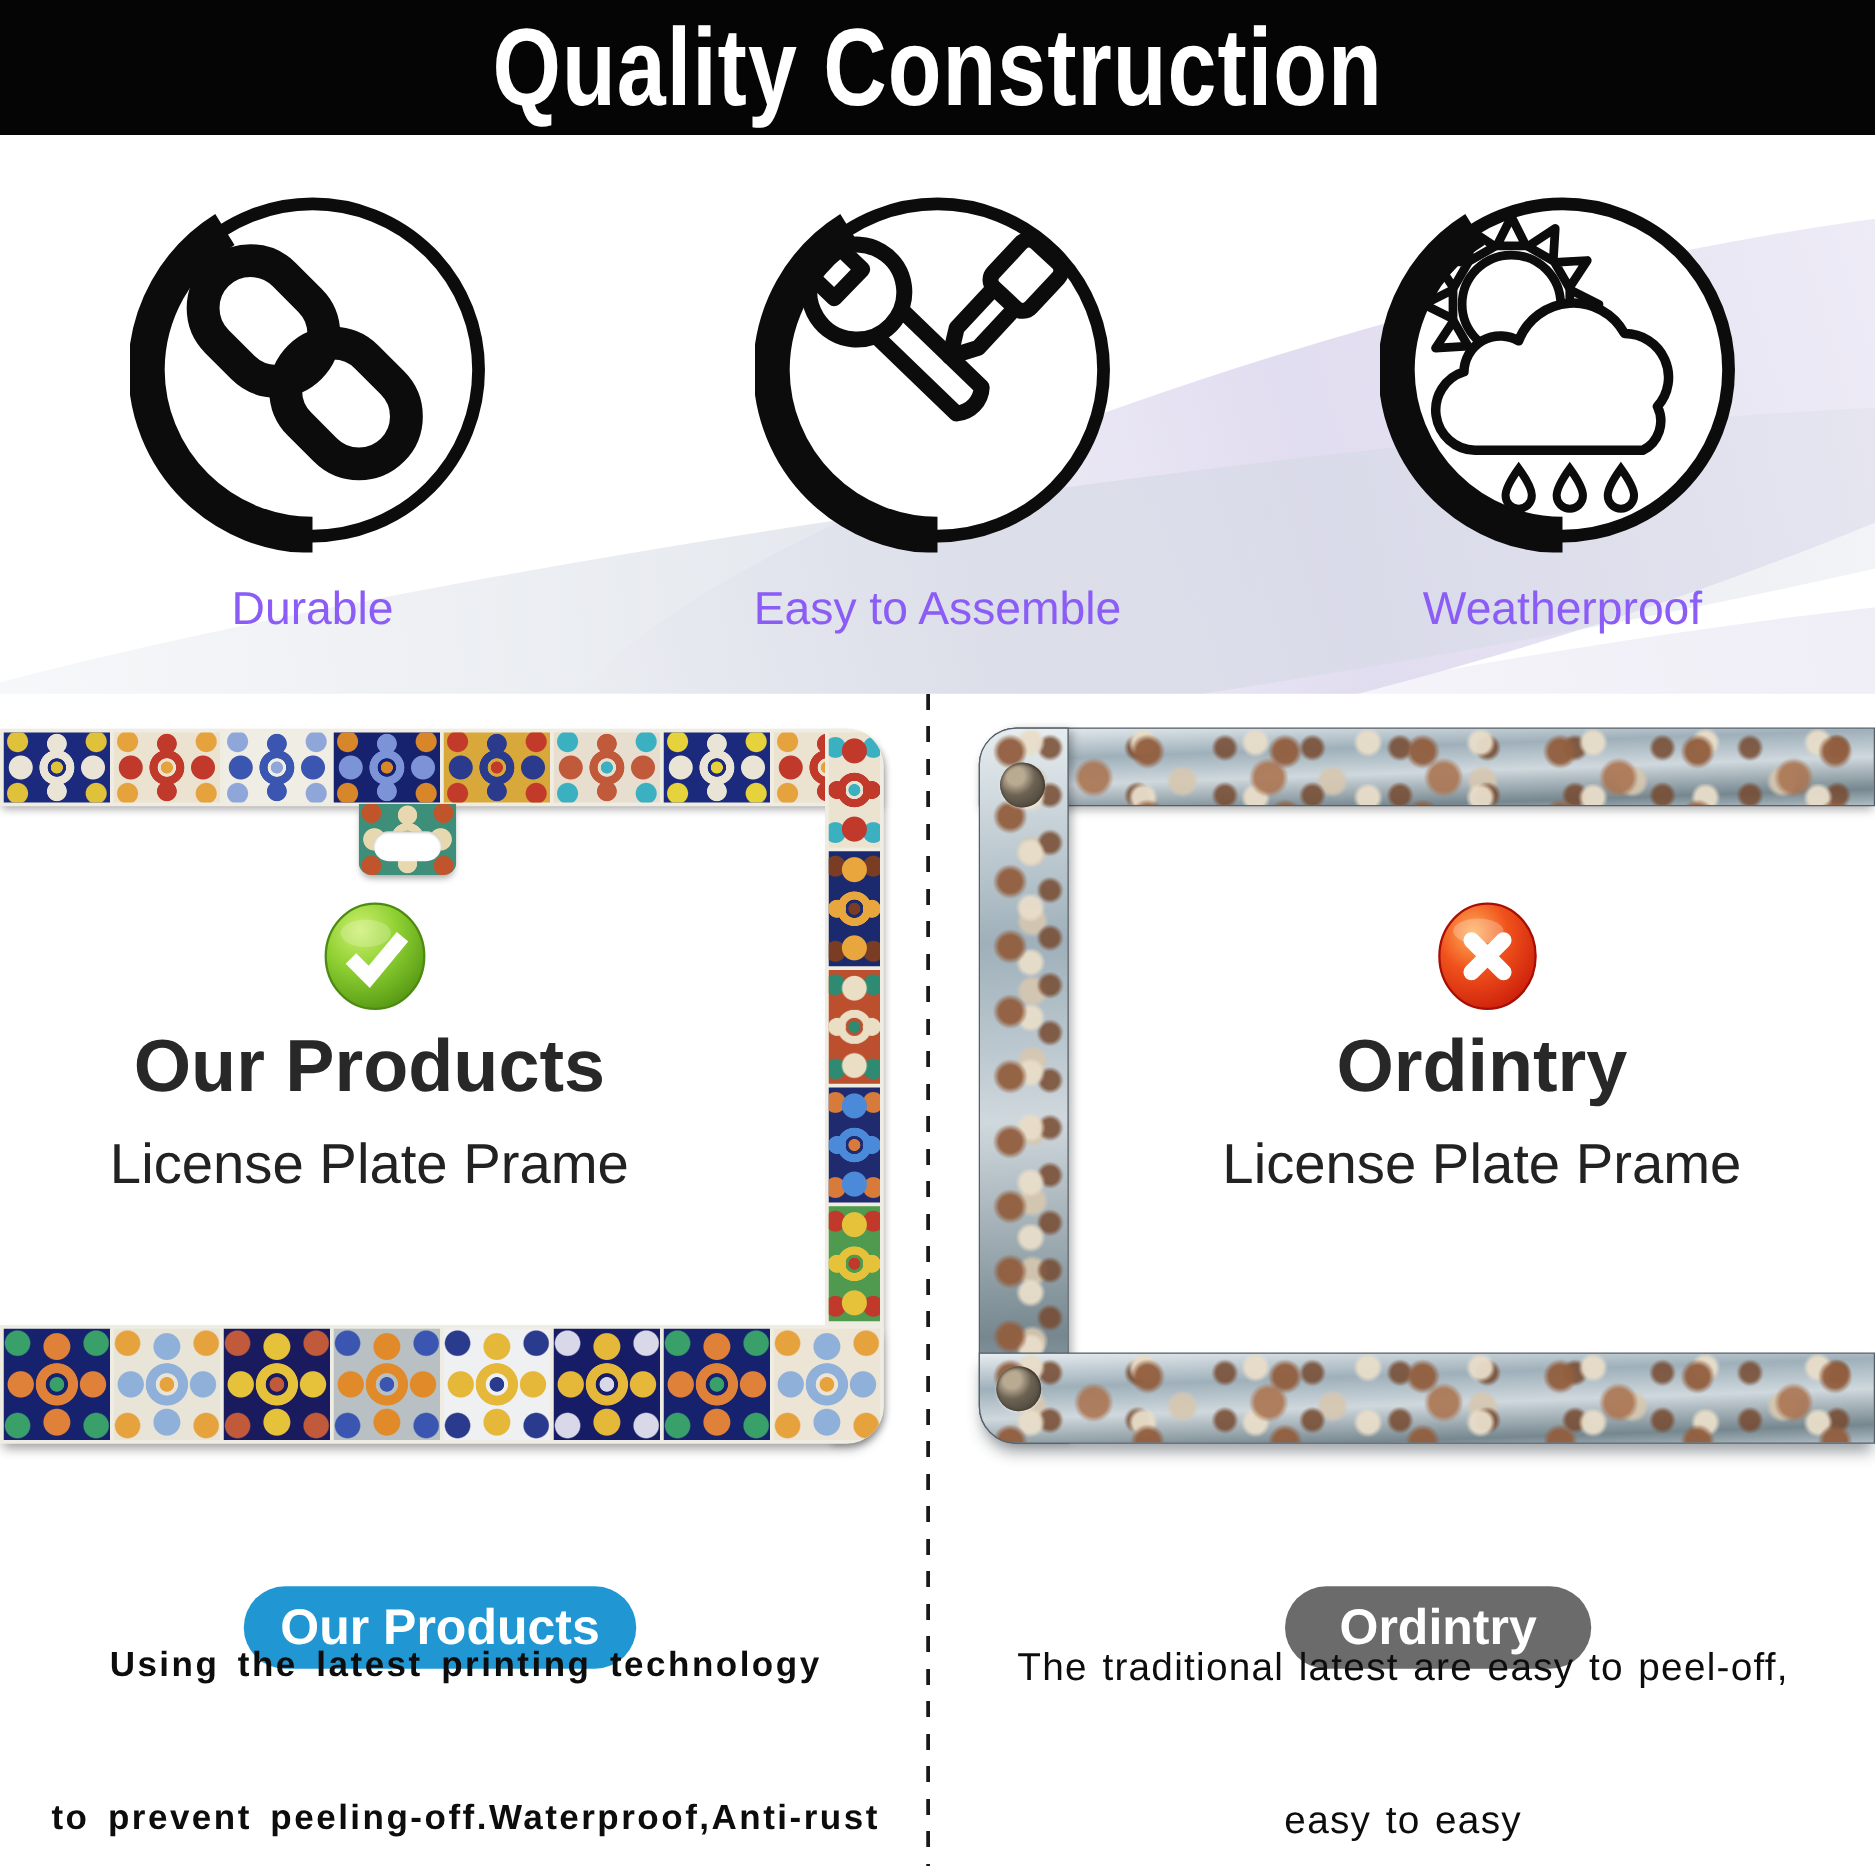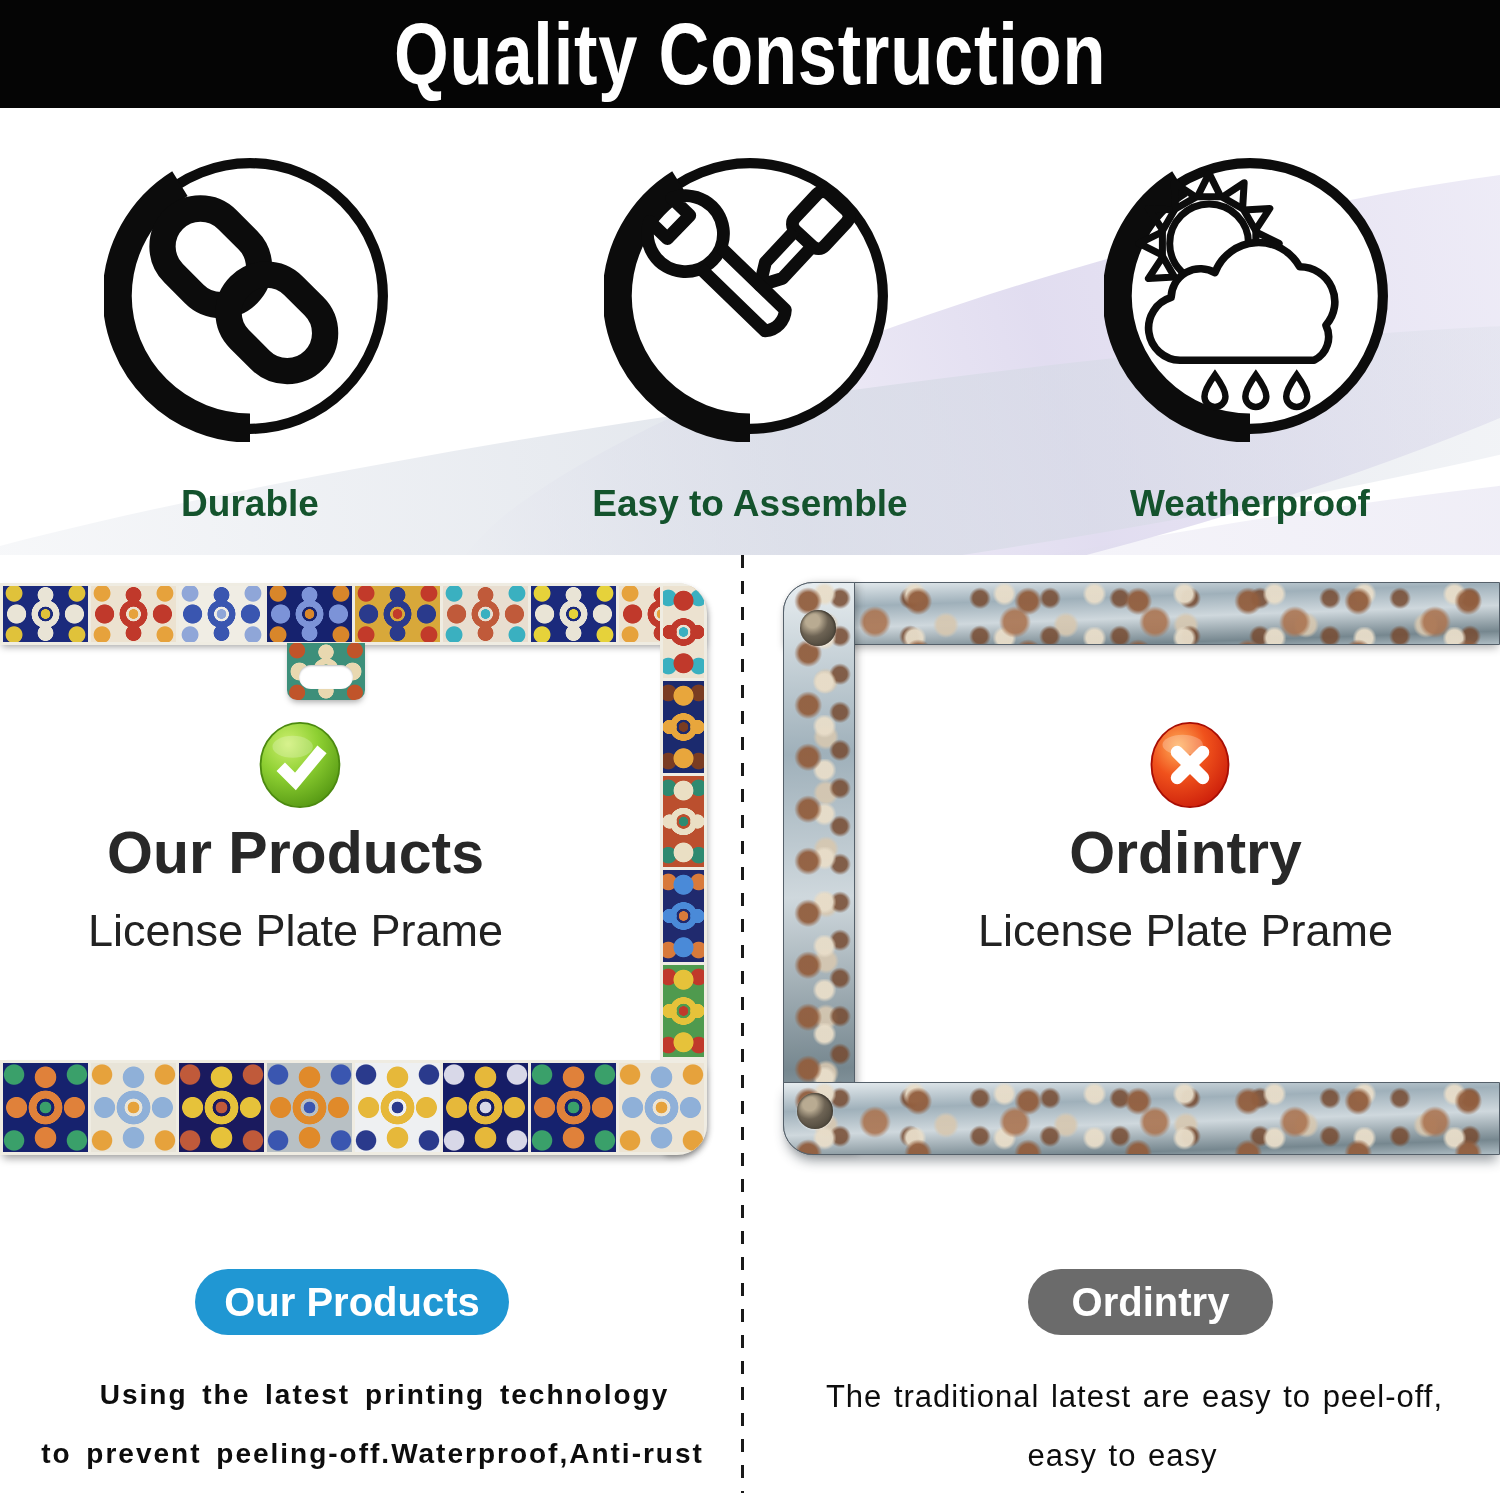--- a/index.html
+++ b/index.html
@@ -32,21 +32,21 @@
     background:linear-gradient(90deg, rgba(222,226,234,.1), rgba(210,216,226,.65) 50%, rgba(222,226,234,.2));
     transform:rotate(-8deg); }
   .swoosh-3 { left:500px; top:430px; width:1300px; height:120px;
     background:linear-gradient(90deg, rgba(226,224,238,.1), rgba(223,220,238,.6));
     transform:rotate(-10deg); }
   .feature {
     position:relative; width:500px; display:flex; flex-direction:column;
     align-items:center; padding-top:42px;
   }
   .feature-circle { width:292px; height:292px; }
-  .feature-label { margin-top:41px; font-size:37px; font-weight:700; color:#14532d; letter-spacing:0; }
+  .feature-label { margin-top:24px; font-size:37px; font-weight:400; color:#8b5cf6; letter-spacing:0; }
 
   
   .compare { position:absolute; left:0; top:555px; width:1500px; height:938px; }
   .divider {
     position:absolute; left:741px; top:0; width:3px; height:938px;
     background:repeating-linear-gradient(180deg, #191919 0 13px, transparent 13px 26px);
   }
 
   
   .tile-bar { position:absolute; background:#efece2; display:flex; gap:3px; padding:3px; overflow:hidden;
@@ -107,21 +107,21 @@
   .badge {
     position:absolute; height:66px; border-radius:33px; display:flex;
     align-items:center; justify-content:center; color:#fff; font-size:40px; font-weight:700;
   }
   .badge-ours { left:195px; top:714px; width:314px; }
   .badge-ordinary { left:1028px; top:714px; width:245px; }
 
   .desc { position:absolute; text-align:center; white-space:nowrap; color:#0d0d0d; }
   .desc-ours { left:0; width:745px; font-size:28px; font-weight:700; letter-spacing:2px; word-spacing:5px; }
   .desc-ordinary { left:745px; width:755px; font-size:31px; font-weight:400; letter-spacing:1px; word-spacing:2px; }
-  .desc-line1 { top:824px;margin-left:12px; }
+  .desc-line1 { top:761px; }
   .desc-line2 { top:871px;margin-top:12px; }
 </style>
 </head>
 <body>
 
 <div class="page">
 
   <header class="banner">
     <h1 class="banner-title">Quality Construction</h1>
   </header>

